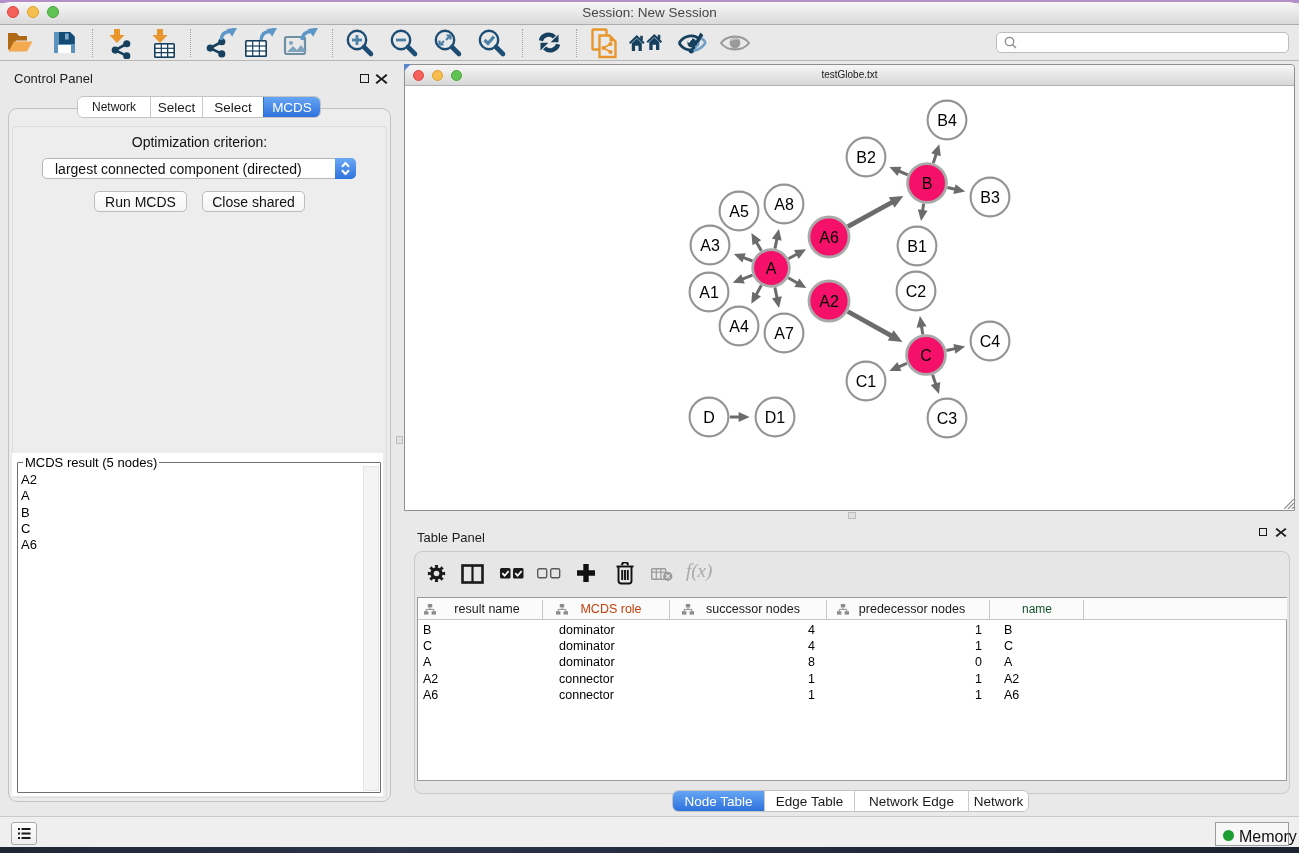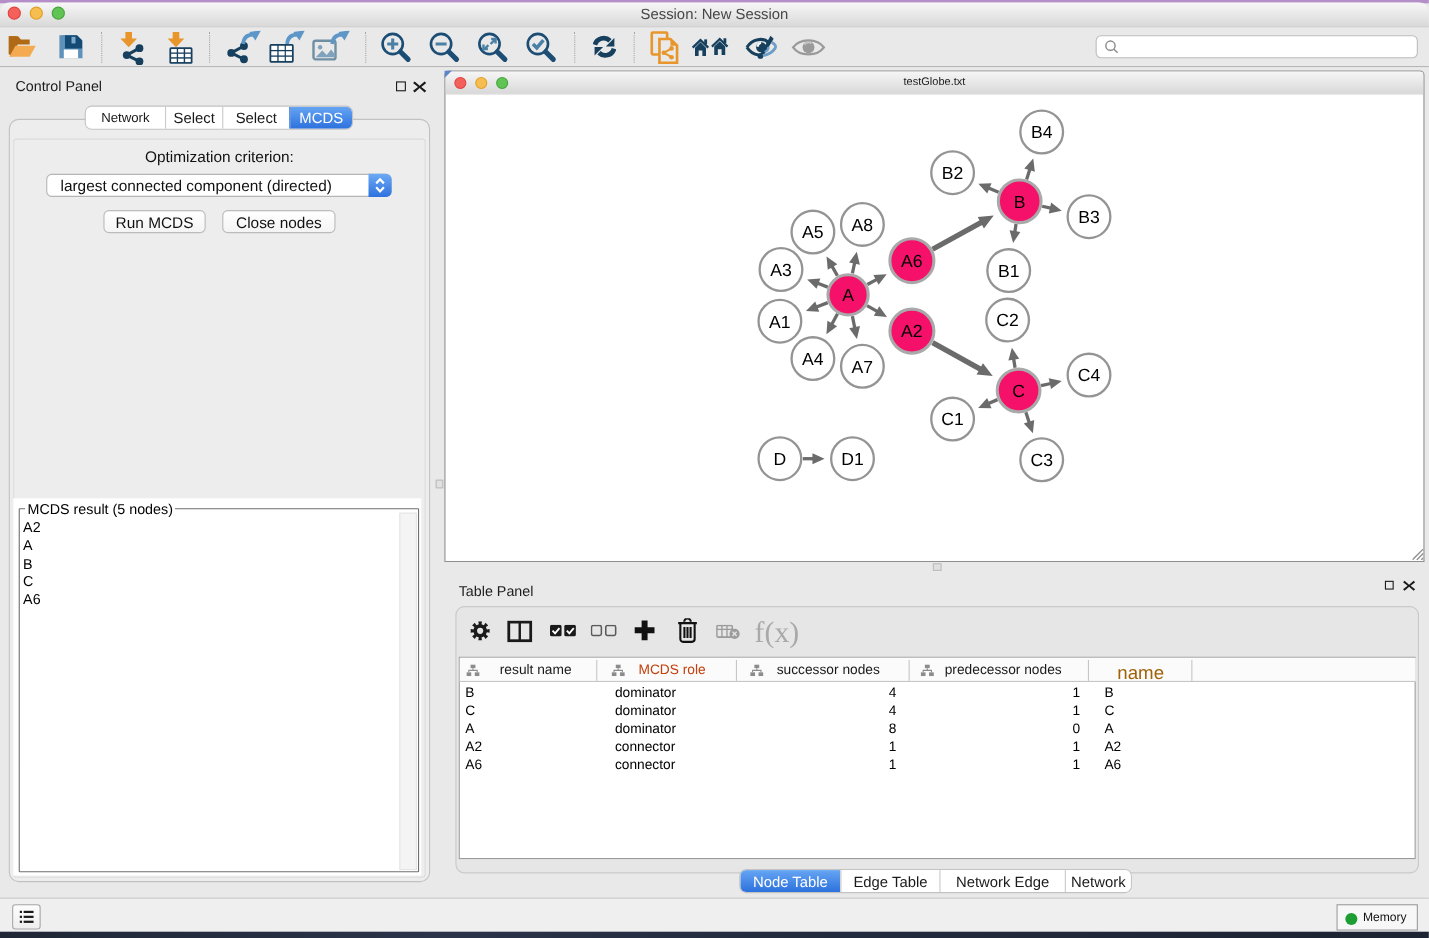--- a/index.html
+++ b/index.html
@@ -242,21 +242,21 @@
 <div class="abs" style="right:-1px;top:-1px;width:21px;height:21px;background:linear-gradient(#6ca9f5,#2e72de);border-radius:0 5px 5px 0">
 <svg width="21" height="21" viewBox="0 0 21 21">
         <g stroke="#fff" stroke-width="2" fill="none">
           <path d="M7,8.7 L10.5,5 L14,8.7"></path>
           <path d="M7,12.3 L10.5,16 L14,12.3"></path>
         </g>
       </svg>
 </div>
   </div>
 <div class="abs" style="left:94px;top:191px;width:93px;height:21px;background:linear-gradient(#fff,#f4f4f4);border:1px solid #bcbcbc;border-radius:5px;font-size:14px;color:#111;display:flex;align-items:center;justify-content:center">Run MCDS</div>
-<div class="abs" style="left:202px;top:191px;width:103px;height:21px;background:linear-gradient(#fff,#f4f4f4);border:1px solid #bcbcbc;border-radius:5px;font-size:14px;color:#111;display:flex;align-items:center;justify-content:center">Close nodes</div>
+<div class="abs" style="left:202px;top:191px;width:103px;height:21px;background:linear-gradient(#fff,#f4f4f4);border:1px solid #bcbcbc;border-radius:5px;font-size:14px;color:#111;display:flex;align-items:center;justify-content:center">Close shared</div>
 <div class="abs" style="left:12px;top:453px;width:371px;height:343px;background:#fff"></div>
 <fieldset class="abs" style="left:17px;top:455px;width:364px;height:338px;border:1px solid #6f6f6f;border-radius:1px">
     <legend style="margin-left:5px;padding:0 2px;font-size:13px;color:#000">MCDS result (5 nodes)</legend>
   </fieldset>
 <div class="abs" style="left:21px;top:472px;font-size:13px;color:#000;line-height:16.3px">
     <div style="height:16.3px">A2</div>
     <div style="height:16.3px">A</div>
     <div style="height:16.3px">B</div>
     <div style="height:16.3px">C</div>
     <div style="height:16.3px">A6</div>
@@ -425,21 +425,21 @@
     <svg width="22" height="13" viewBox="0 0 22 13">
 <rect x="0.7" y="0.7" width="14" height="10.5" rx="1" fill="none" stroke="#9b9b9b" stroke-width="1.4"></rect>
 <line x1="1" y1="4.2" x2="14.5" y2="4.2" stroke="#9b9b9b" stroke-width="1.2"></line>
 <line x1="5.3" y1="1" x2="5.3" y2="12" stroke="#9b9b9b" stroke-width="1.2"></line>
 <line x1="9.9" y1="1" x2="9.9" y2="12" stroke="#9b9b9b" stroke-width="1.2"></line>
 <circle cx="16.8" cy="8.3" r="4.6" fill="#9b9b9b"></circle>
 <path d="M14.9,6.4 l3.8,3.8 M18.7,6.4 l-3.8,3.8" stroke="#e4e4e4" stroke-width="1.3"></path>
 </svg>
   </div>
 <div class="abs" style="left:686px;top:560px">
-    <div style="font-family:'Liberation Serif',serif;font-size:27px;color:#a9a9a9">f(x)</div>
+    <div style="font-family:'Liberation Serif',serif;font-style:italic;font-size:19px;color:#a9a9a9">f(x)</div>
   </div>
 <div class="abs" style="left:417px;top:597px;width:870px;height:184px;background:#fff;border:1px solid #9b9b9b"></div>
 <div class="abs" style="left:418px;top:598px;width:869px;height:22px;background:#fbfbfb;border-bottom:1px solid #c6c6c6"></div>
 <div class="abs" style="left:542px;top:600px;height:19px;border-left:1px solid #c6c6c6"></div>
 <div class="abs" style="left:669px;top:600px;height:19px;border-left:1px solid #c6c6c6"></div>
 <div class="abs" style="left:826px;top:600px;height:19px;border-left:1px solid #c6c6c6"></div>
 <div class="abs" style="left:989px;top:600px;height:19px;border-left:1px solid #c6c6c6"></div>
 <div class="abs" style="left:1083px;top:600px;height:19px;border-left:1px solid #c6c6c6"></div>
 <svg class="abs" style="left:424px;top:604px" width="12" height="11" viewBox="0 0 12 11">
     <g fill="#8c8c8c">
@@ -478,21 +478,21 @@
     <g fill="#8c8c8c">
       <rect x="3.8" y="0" width="4.4" height="3.4"></rect>
       <rect x="0" y="7.2" width="4.4" height="3.4"></rect>
       <rect x="7.6" y="7.2" width="4.4" height="3.4"></rect>
     </g>
     <g stroke="#8c8c8c" stroke-width="1">
       <path d="M6,3.4 v2 M2.2,7.2 v-1.8 h7.6 v1.8" fill="none"></path>
     </g>
   </svg>
 <div class="abs" style="left:812px;top:602px;width:200px;text-align:center;font-size:12.5px;color:#1a1a1a">predecessor nodes</div>
-<div class="abs" style="left:937px;top:602px;width:200px;text-align:center;font-size:17px;color:#a16207">name</div>
+<div class="abs" style="left:937px;top:602px;width:200px;text-align:center;font-size:12px;color:#14532d">name</div>
 <div class="abs" style="left:423px;top:623px;font-size:12.5px;color:#000">B</div>
 <div class="abs" style="left:559px;top:623px;font-size:12.5px;color:#000">dominator</div>
 <div class="abs" style="left:715px;top:623px;width:100px;text-align:right;font-size:12.5px;color:#000">4</div>
 <div class="abs" style="left:882px;top:623px;width:100px;text-align:right;font-size:12.5px;color:#000">1</div>
 <div class="abs" style="left:1004px;top:623px;font-size:12.5px;color:#000">B</div>
 <div class="abs" style="left:423px;top:639.2px;font-size:12.5px;color:#000">C</div>
 <div class="abs" style="left:559px;top:639.2px;font-size:12.5px;color:#000">dominator</div>
 <div class="abs" style="left:715px;top:639.2px;width:100px;text-align:right;font-size:12.5px;color:#000">4</div>
 <div class="abs" style="left:882px;top:639.2px;width:100px;text-align:right;font-size:12.5px;color:#000">1</div>
 <div class="abs" style="left:1004px;top:639.2px;font-size:12.5px;color:#000">C</div>
@@ -525,14 +525,14 @@
         <rect x="9.5" y="5" width="9" height="2"></rect>
         <rect x="6" y="9.5" width="2" height="2"></rect>
         <rect x="9.5" y="9.5" width="9" height="2"></rect>
         <rect x="6" y="14" width="2" height="2"></rect>
         <rect x="9.5" y="14" width="9" height="2"></rect>
       </g>
     </svg>
   </div>
 <div class="abs" style="left:1215px;top:822px;width:74px;height:24px;background:#f7f7f7;border:1px solid #9c9c9c">
 <div style="position:absolute;left:7px;top:6.5px;width:11px;height:11px;border-radius:50%;background:#1d9e33"></div>
-<div style="position:absolute;left:23px;top:5px;font-size:11px;color:#111">Memory</div>
+<div style="position:absolute;left:23px;top:5px;font-size:16px;color:#111">Memory</div>
   </div>
 <div class="abs" style="left:0;top:847px;width:1299px;height:6px;background:linear-gradient(90deg,#1f2736,#2a3349 30%,#222a3d 60%,#1c2433)"></div>
 </body></html>

